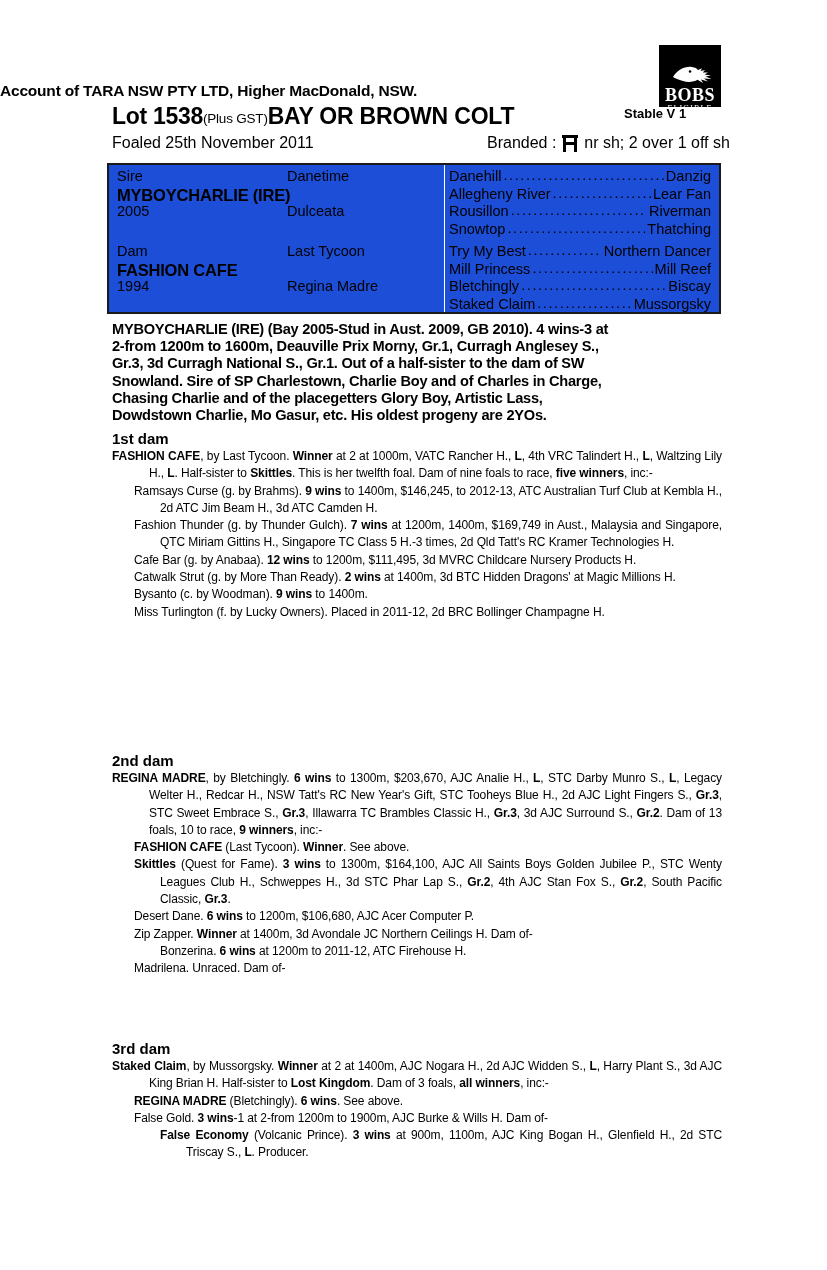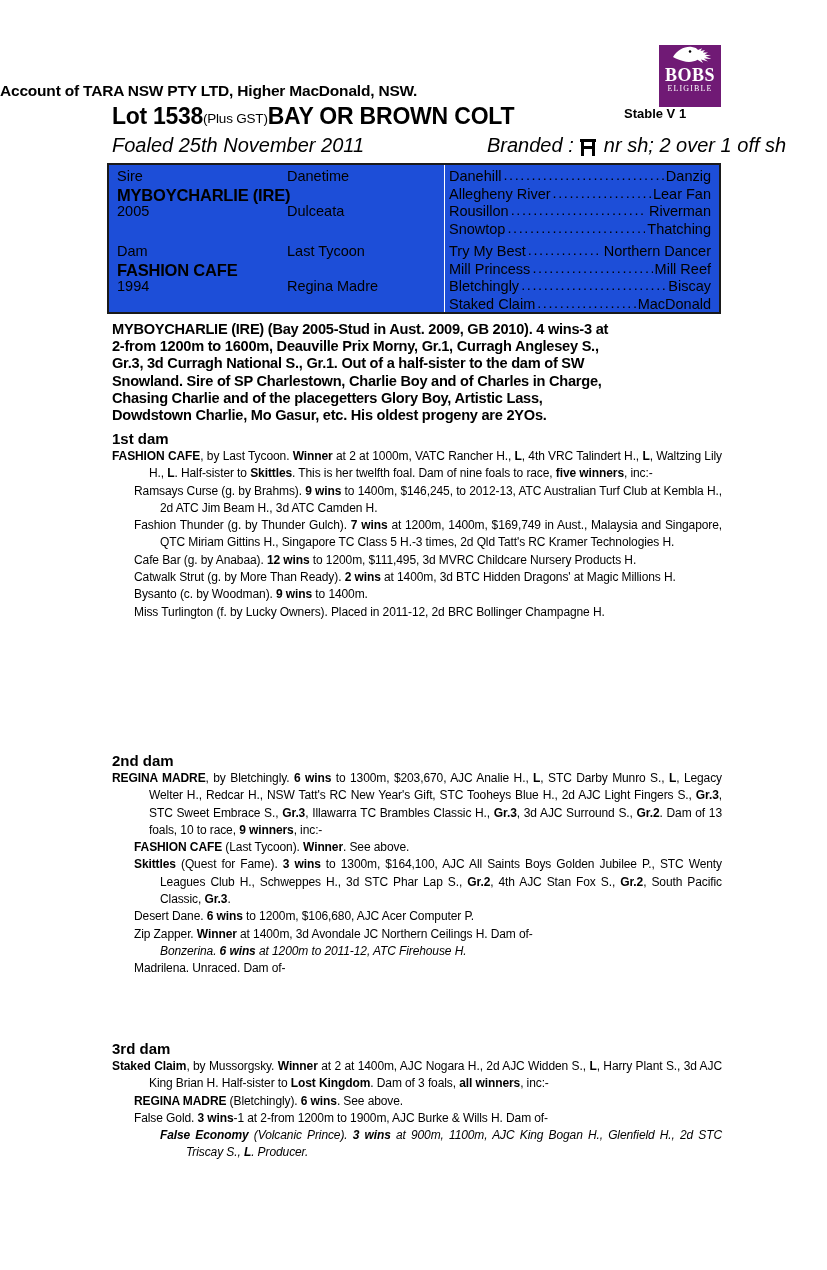--- a/index.html
+++ b/index.html
@@ -23,25 +23,25 @@
     height: 1270px;
   }
 
   
   .bobs-logo {
     position: absolute;
     left: 659px;
     top: 45px;
     width: 62px;
     height: 62px;
-    background: #701a75;
+    background: #000000;
     color: #ffffff;
     text-align: center;
     box-sizing: border-box;
-    padding-top: 0;
+    padding-top: 20px;
   }
   .bobs-logo svg { display: block; margin: 0 auto; }
   .bobs-word {
     font-family: "Liberation Serif", serif;
     font-weight: bold;
     font-size: 18px;
     line-height: 18px;
     letter-spacing: 0.5px;
     margin-top: 1px;
   }
@@ -94,23 +94,22 @@
     top: 3px;
     font-size: 13px;
     font-weight: bold;
   }
 
   .foaled-row {
     position: absolute;
     left: 112px;
     top: 134px;
     width: 605px;
-    font-size: 20px;
+    font-size: 16px;
     white-space: nowrap;
-    font-style: italic;
   }
   .branded {
     position: absolute;
     left: 375px;
     top: 0;
   }
   .brand-glyph {
     display: inline-block;
     position: relative;
     width: 17px;
@@ -205,21 +204,21 @@
   .entry {
     font-size: 12px;
     line-height: 17.3px;
     text-align: justify;
     text-align-last: left;
     letter-spacing: -0.1px;
   }
   .lvl0 { padding-left: 0;   text-indent: 0; }
   .lvl0.hang { padding-left: 37px; text-indent: -37px; }
   .lvl1 { padding-left: 48px; text-indent: -26px; }
-  .lvl2 { padding-left: 74px; text-indent: -26px; font-style: italic; }
+  .lvl2 { padding-left: 74px; text-indent: -26px; }
   .nm-bold { font-weight: bold; }
 
   #s1 { top: 430px; }
   #s2 { top: 752px; }
   #s3 { top: 1040px; }
 </style>
 </head>
 <body>
 
 <div class="page">
@@ -313,21 +312,21 @@
             <span class="dots">...............................................................................</span>
             <span class="vl">Biscay</span>
           </span>
         </div>
         <div class="ped-row">
           <span class="ped-c1"></span>
           <span class="ped-c2"></span>
           <span class="ped-c3">
             <span class="nm">Staked Claim</span>
             <span class="dots">...............................................................................</span>
-            <span class="vl">MacDonald</span>
+            <span class="vl">Mussorgsky</span>
           </span>
         </div>
       </div>
   </div>
 
   <div class="sire-para" id="sire-para">
       <span>MYBOYCHARLIE (IRE) (Bay 2005-Stud in Aust. 2009, GB 2010). 4 wins-3 at</span>
       <span>2-from 1200m to 1600m, Deauville Prix Morny, Gr.1, Curragh Anglesey S.,</span>
       <span>Gr.3, 3d Curragh National S., Gr.1. Out of a half-sister to the dam of SW</span>
       <span>Snowland. Sire of SP Charlestown, Charlie Boy and of Charles in Charge,</span>

